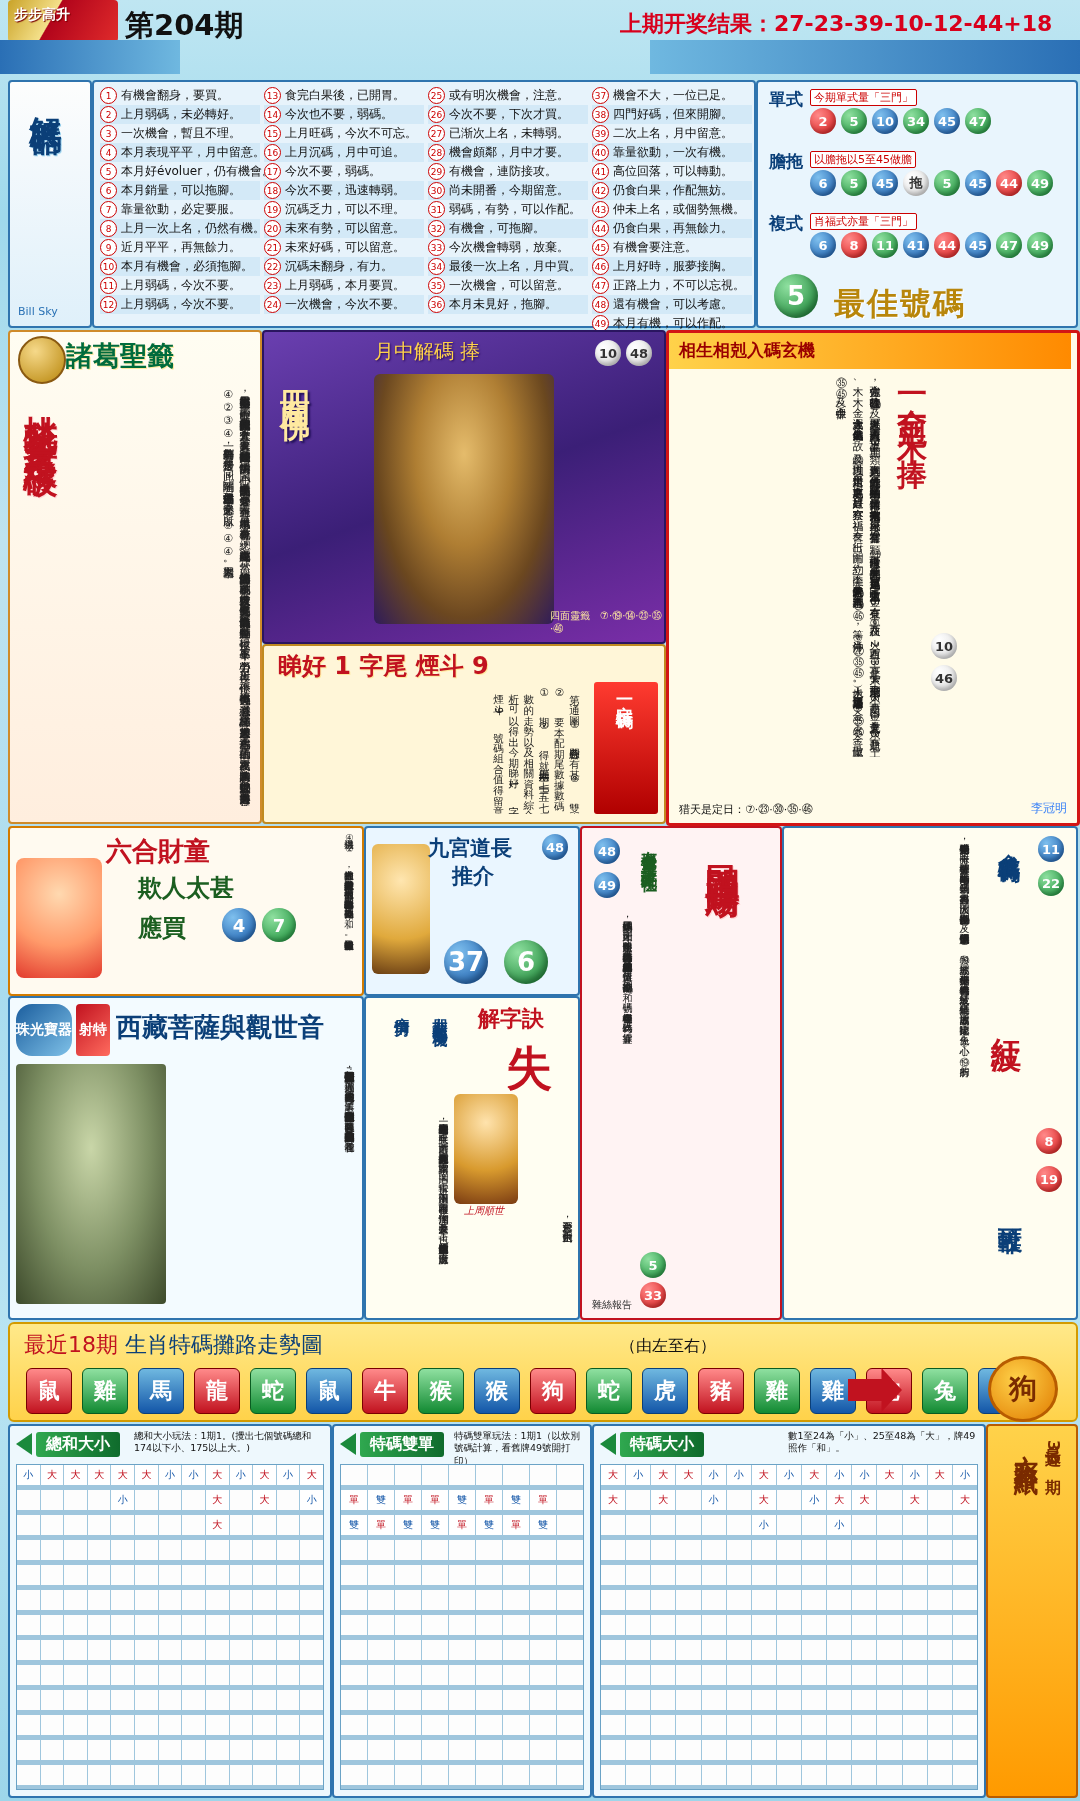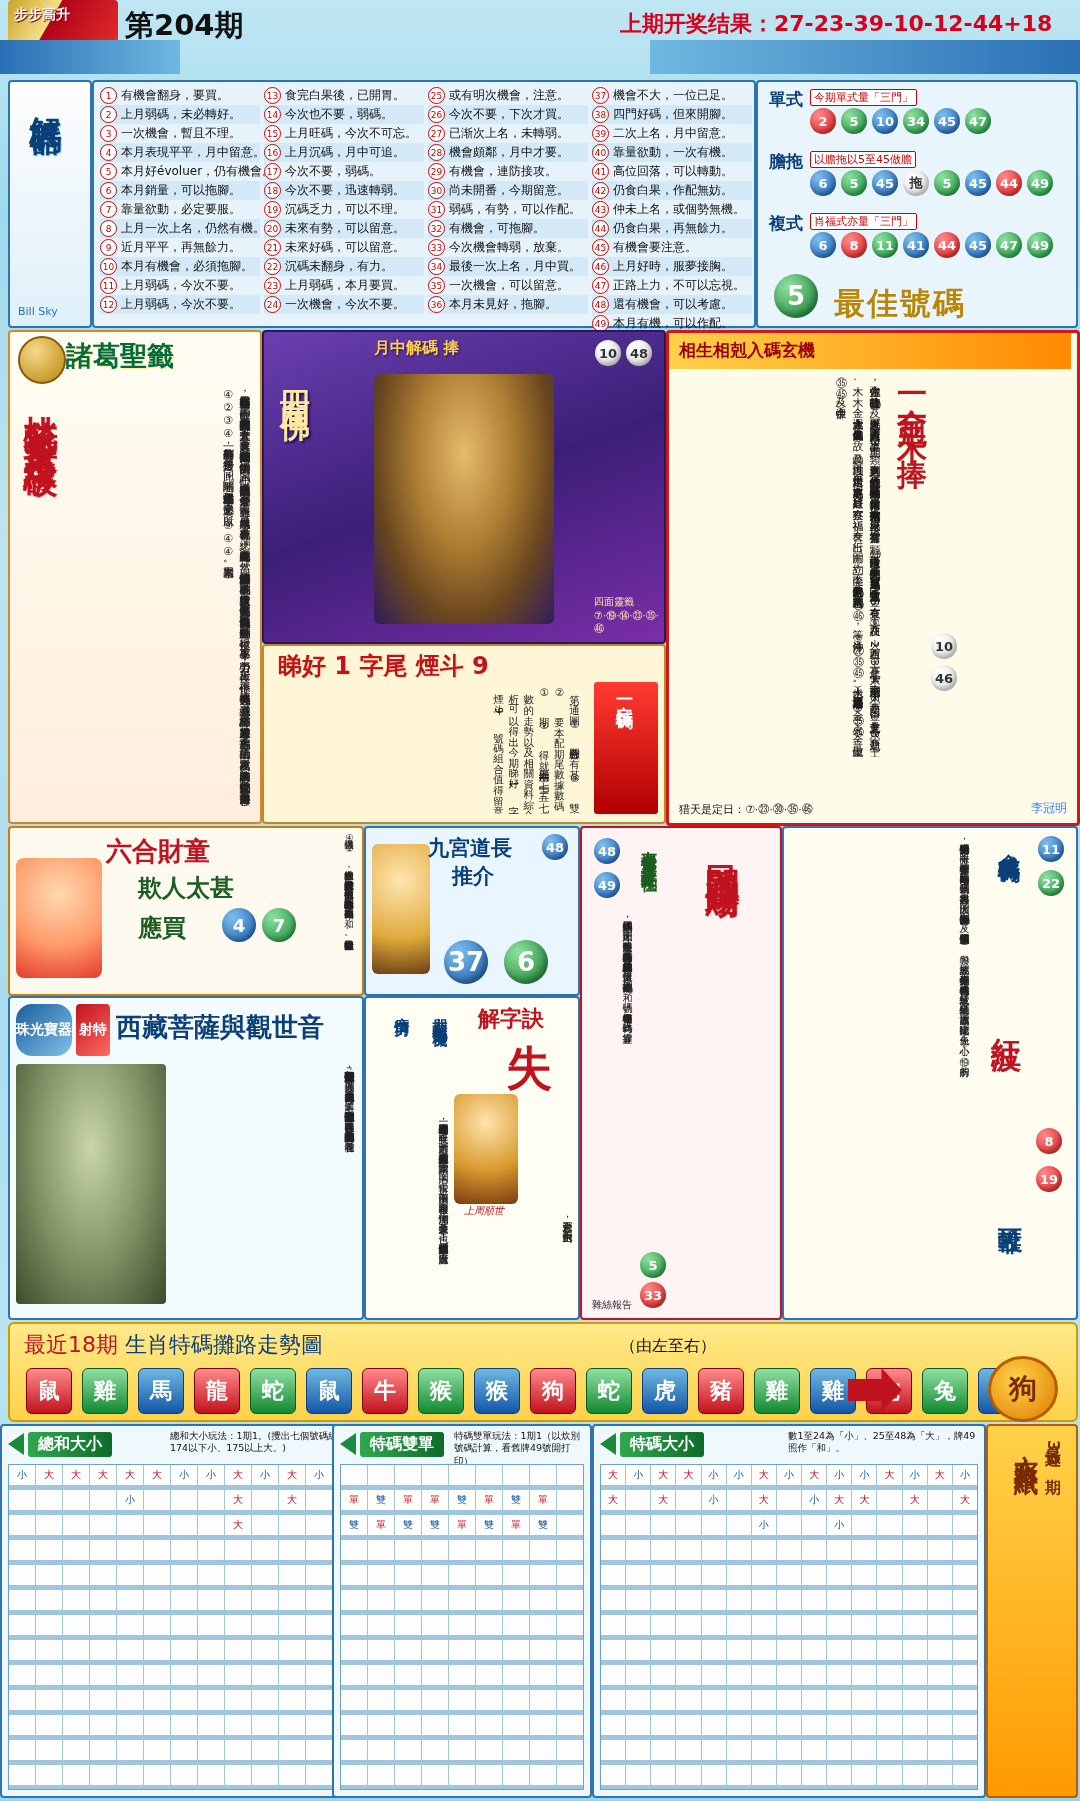--- a/index.html
+++ b/index.html
@@ -122,32 +122,32 @@
     font-size:34px;font-weight:bold;color:#c1121f;letter-spacing:6px;
     text-shadow:1px 1px 0 #ffd9d9;
   }
   .zhuge .body{
     position:absolute;left:92px;top:56px;width:150px;height:418px;
     writing-mode:vertical-rl;font-size:11px;line-height:1.5;color:#222;overflow:hidden;
   }
 
   .buddha{position:absolute;left:262px;top:330px;width:400px;height:310px;
     background:linear-gradient(160deg,#6a3fb0,#3b1f77 50%,#7a2ea8);border:2px solid #2a1560;border-radius:4px;}
-  .buddha .title{position:absolute;left:110px;top:6px;font-size:16px;font-weight:bold;color:#ffd24a;
+  .buddha .title{position:absolute;left:110px;top:6px;font-size:20px;font-weight:normal;color:#ffd24a;
     text-shadow:1px 1px 2px #2a0a5e;}
   .buddha .vtitle{position:absolute;left:10px;top:36px;writing-mode:vertical-rl;font-size:30px;
     font-weight:bold;color:#ffe9a0;letter-spacing:10px;text-shadow:2px 2px 2px #23115a;}
   .buddha .statue{
     position:absolute;left:110px;top:42px;width:180px;height:250px;border-radius:6px;
     background:
       radial-gradient(ellipse at 50% 32%, #f3c96a 0%, #b8862c 38%, #6d4a16 68%, #2b1a55 100%);
     opacity:.92;
   }
   .buddha .smallballs{position:absolute;right:12px;top:8px;display:flex;gap:5px;}
-  .buddha .cap{position:absolute;left:286px;bottom:8px;font-size:10px;color:#ffe9a0;margin-left:44px;}
+  .buddha .cap{position:absolute;left:286px;bottom:8px;font-size:10px;color:#ffe9a0;}
 
   .onetail{position:absolute;left:262px;top:644px;width:400px;height:176px;
     background:#fff6d8;border:2px solid #c08a20;border-radius:4px;}
   .onetail .hdr{position:absolute;left:14px;top:4px;font-size:24px;font-weight:bold;color:#c1121f;
     text-shadow:1px 1px 0 #ffe9a0;white-space:nowrap;}
   .onetail .cols{position:absolute;left:8px;top:40px;width:310px;height:128px;
     writing-mode:vertical-rl;font-size:10.5px;line-height:1.45;color:#1a1a1a;overflow:hidden;}
   .onetail .side{position:absolute;right:6px;top:36px;width:64px;height:132px;
     background:linear-gradient(180deg,#ff3b30,#b00000);border-radius:3px;}
   .onetail .side span{position:absolute;left:20px;top:8px;writing-mode:vertical-rl;color:#fff;
@@ -263,21 +263,21 @@
     position:absolute;left:838px;top:44px;width:54px;height:44px;
     background:#c1121f;clip-path:polygon(0 25%,62% 25%,62% 0,100% 50%,62% 100%,62% 75%,0 75%);
   }
   .trend .dog{
     position:absolute;right:18px;top:32px;width:64px;height:60px;border-radius:50%;
     background:radial-gradient(circle at 40% 35%,#ffd24a,#e07b00);border:3px solid #b85c00;
     display:flex;align-items:center;justify-content:center;font-size:28px;font-weight:bold;color:#7a2b00;}
 
   
   .btable{position:absolute;top:1424px;height:370px;background:#eef8fd;border:2px solid #2f74ae;border-radius:4px;}
-  .bt1{left:0;width:320px;padding-left:44px;}
+  .bt1{left:8px;width:320px;}
   .bt2{left:332px;width:256px;}
   .bt3{left:592px;width:390px;}
   .bt4{left:986px;width:88px;background:linear-gradient(180deg,#ffd24a,#ff9a00);border-color:#b85c00;}
   .bthdr{position:absolute;left:6px;top:6px;height:24px;display:flex;align-items:center;}
   .bthdr .tri{width:0;height:0;border-top:11px solid transparent;border-bottom:11px solid transparent;
     border-right:16px solid #1b8a3c;margin-right:4px;}
   .bthdr .lbl{background:linear-gradient(90deg,#2fa84f,#0f6b2c);color:#fff;font-size:16px;font-weight:bold;
     padding:2px 10px;border-radius:3px;white-space:nowrap;}
   .btnote{position:absolute;right:6px;top:4px;width:190px;font-size:9.5px;color:#111;line-height:1.3;}
   .grid{position:absolute;left:6px;top:38px;right:6px;bottom:6px;display:grid;gap:1px;

